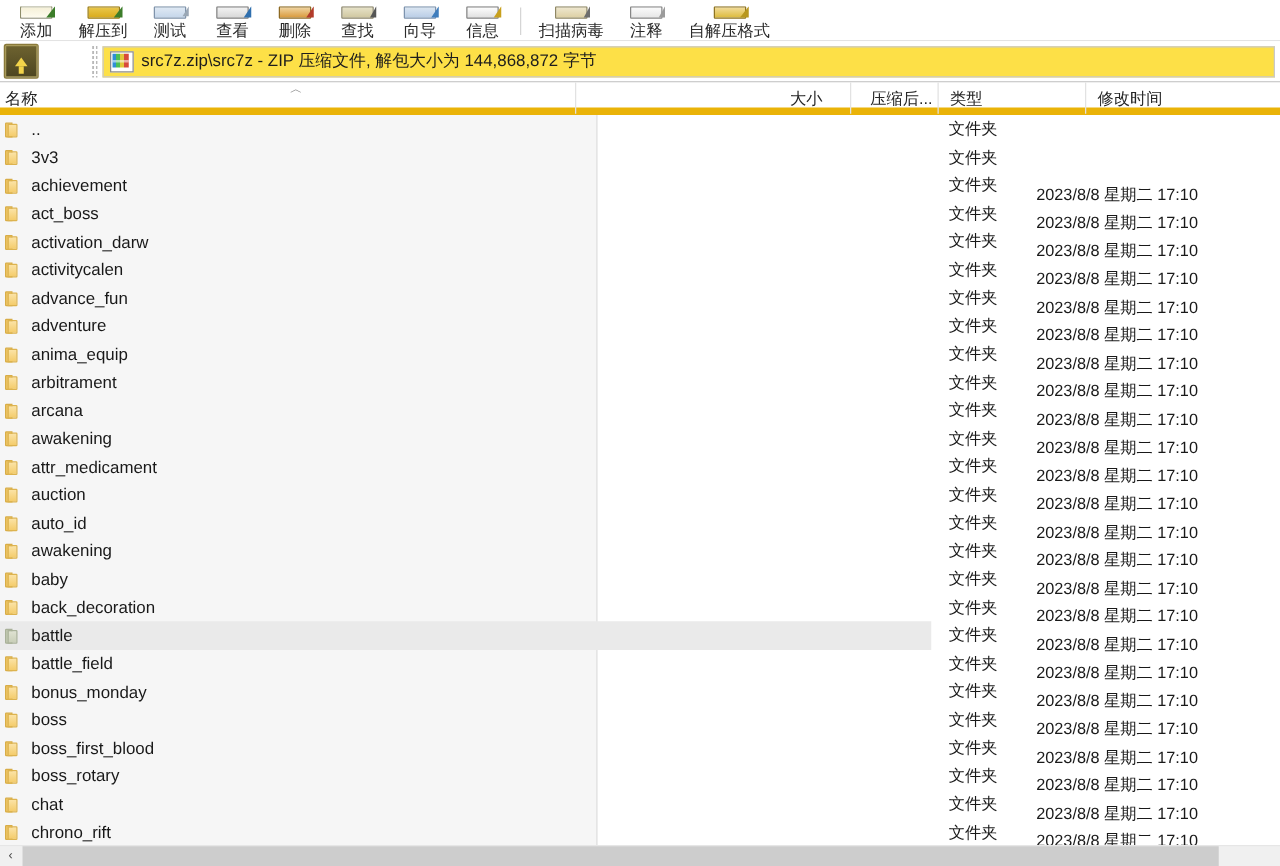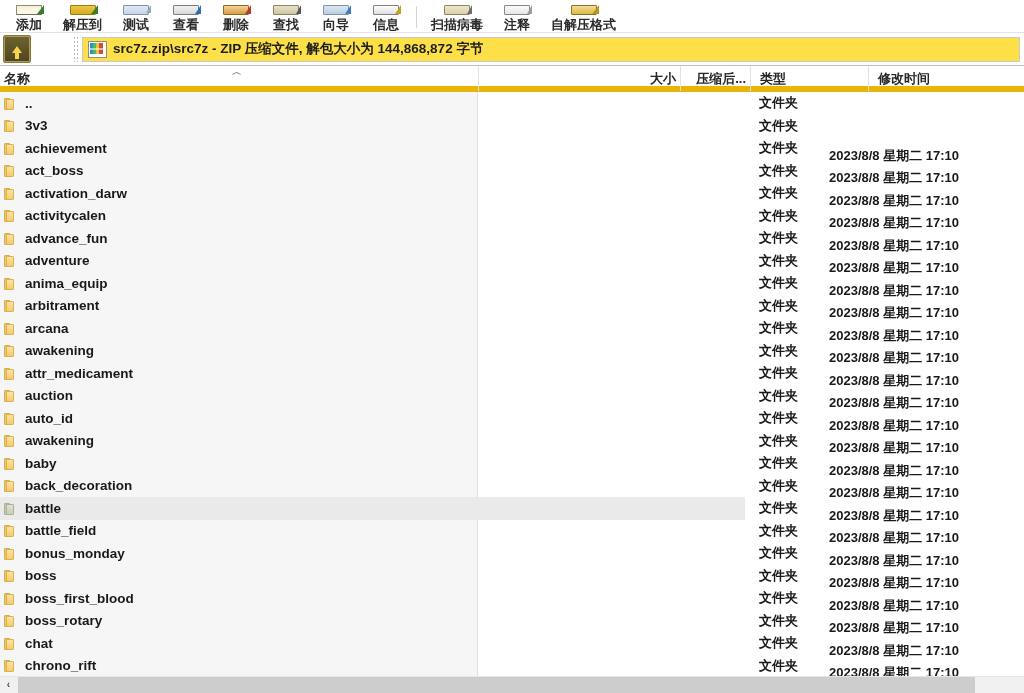--- a/index.html
+++ b/index.html
@@ -14,21 +14,20 @@
     font-family: "Liberation Sans", "DejaVu Sans", sans-serif;
     font-size: 13px;
     color: #1a1a1a;
     -webkit-font-smoothing: antialiased;
   }
   #app {
     position: relative;
     width: 1024px;
     height: 498px;
     background: #ffffff;
-    font-weight: bold;
   }
 
   
   .toolbar {
     position: absolute;
     left: 0; top: 0;
     width: 1024px;
     height: 33px;
     background: #ffffff;
     border-bottom: 1px solid #e3e3e3;
@@ -214,21 +213,21 @@
     align-items: center;
     font-size: 13px;
     color: #262626;
     box-sizing: border-box;
     cursor: default;
     white-space: nowrap;
     overflow: hidden;
   }
   .hcell.sep { border-left: 1px solid #e2e2e2; }
   .h-name { left: 0;   width: 478px; padding-left: 4px; }
-  .h-size { left: 478px; width: 202px; justify-content: flex-end; padding-right: 4px; }
+  .h-size { left: 460px; width: 202px; justify-content: flex-end; padding-right: 4px; }
   .h-pack { left: 680px; width: 70px;  justify-content: flex-end; padding-right: 4px; }
   .h-type { left: 750px; width: 118px; padding-left: 9px; }
   .h-time { left: 868px; width: 156px; padding-left: 9px; }
   .sortmark {
     position: absolute;
     left: 232px; top: 1px;
     font-size: 10px;
     color: #8d8d8d;
     line-height: 10px;
   }

